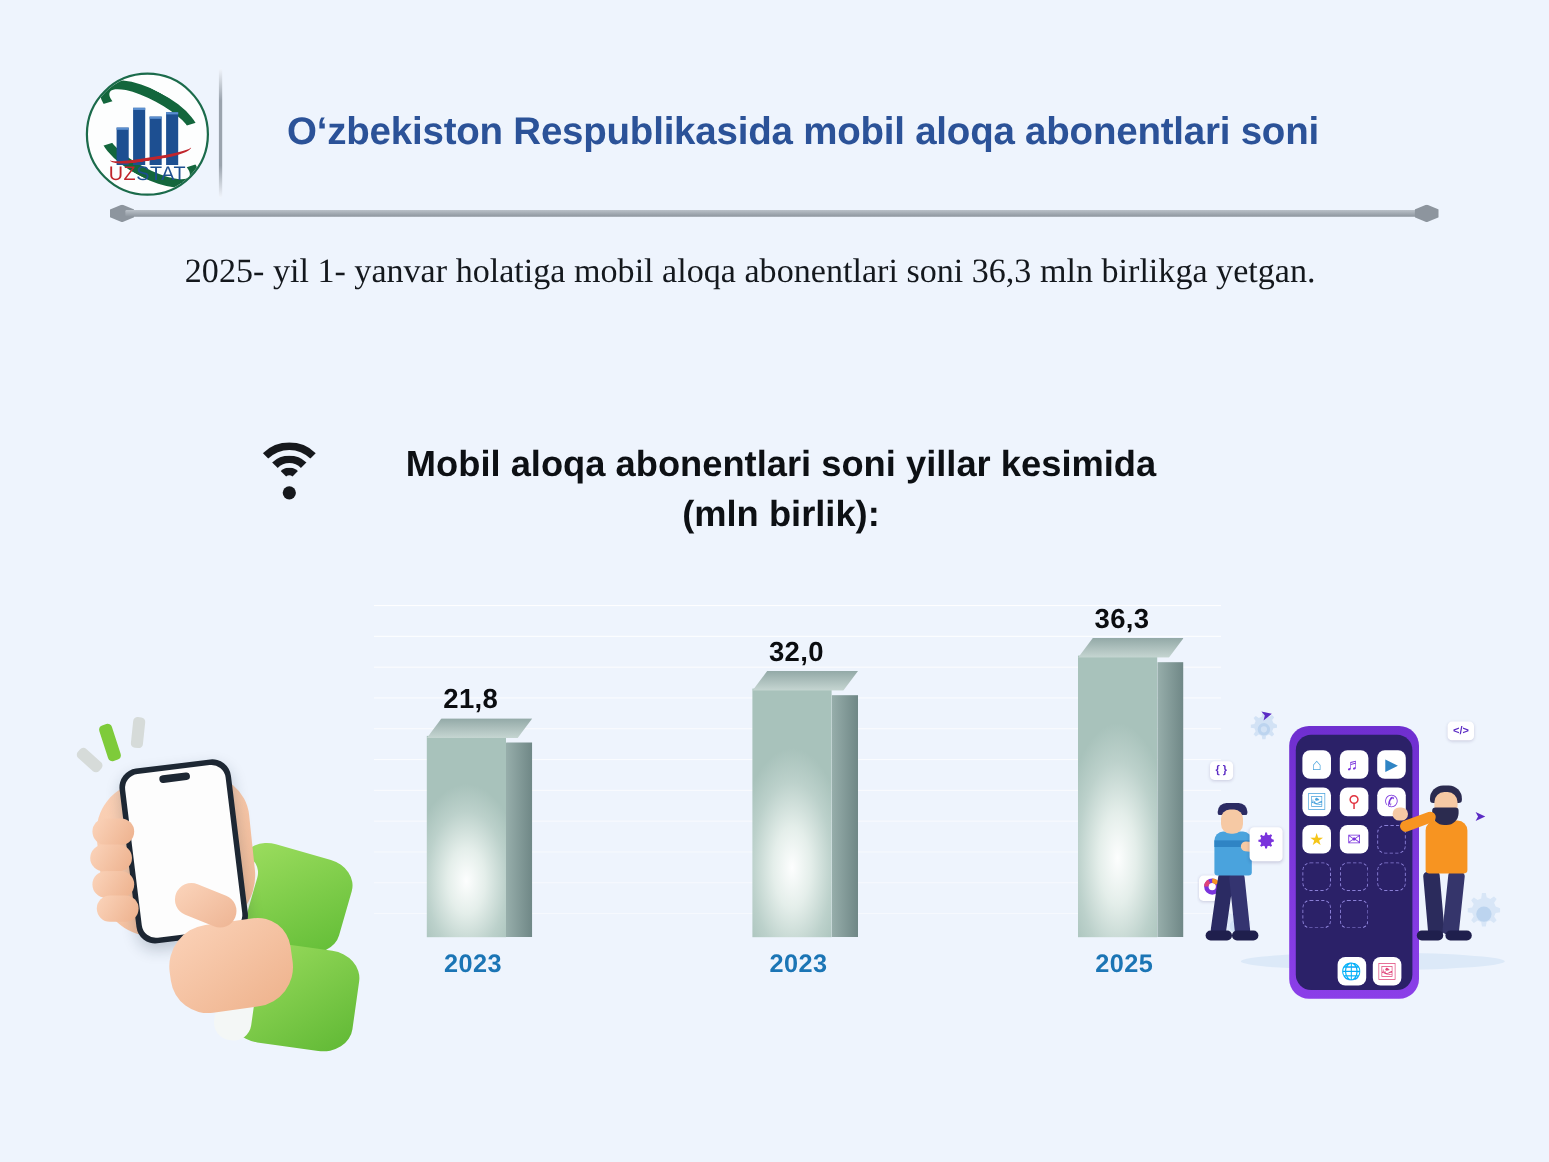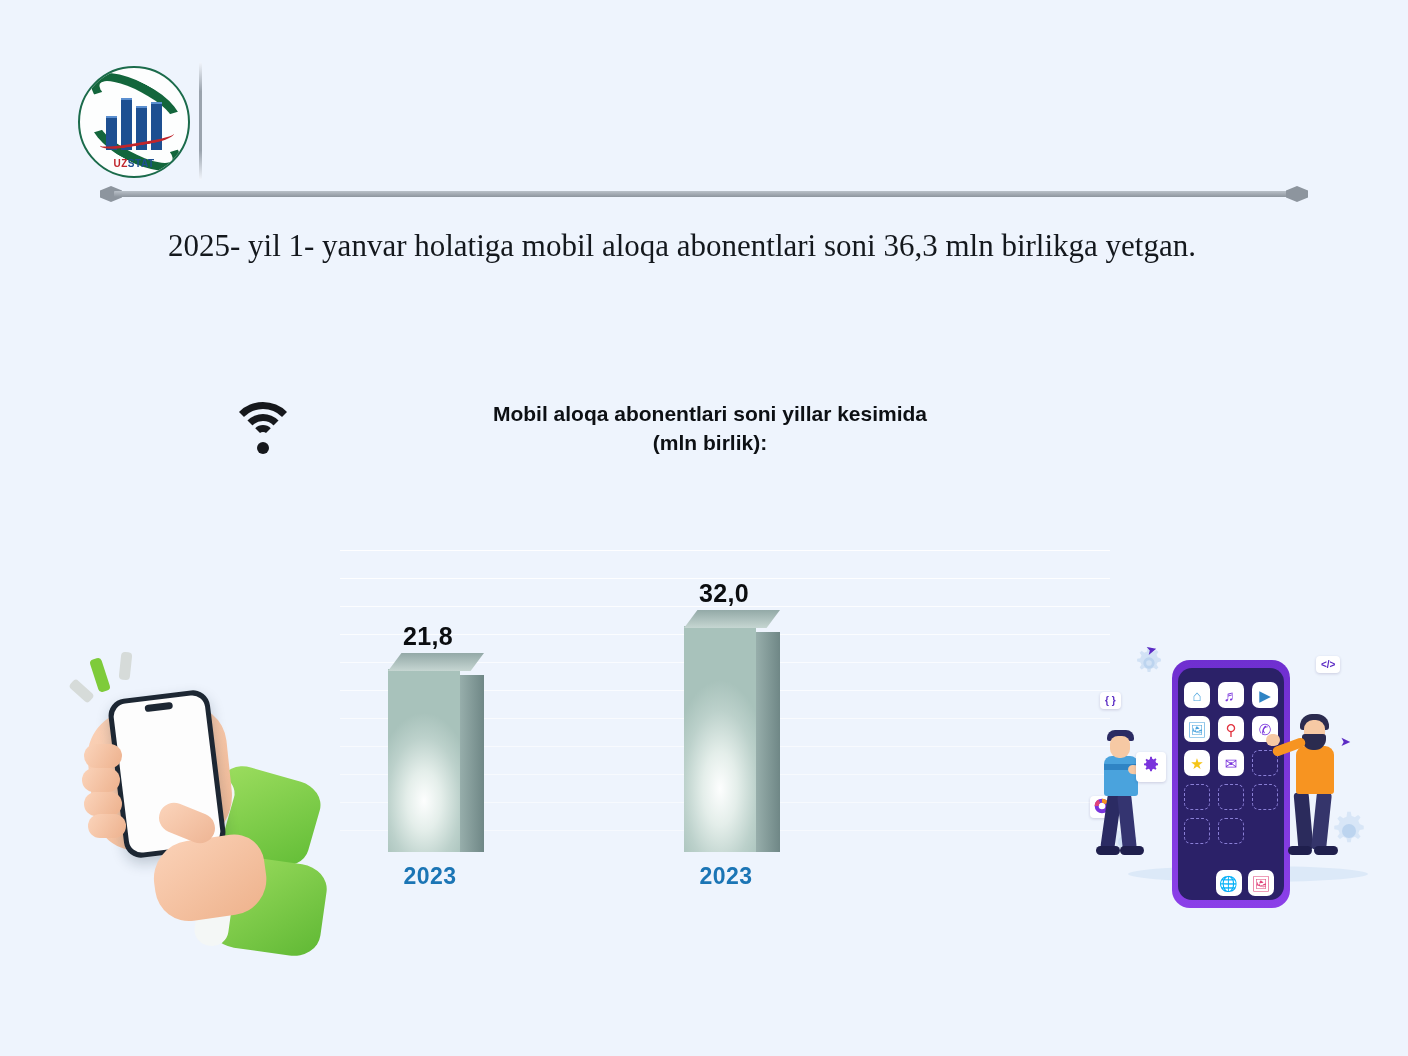--- a/index.html
+++ b/index.html
@@ -41,21 +41,21 @@
   .logo-bars i:nth-child(2){ left:15px; height:52px; }
   .logo-bars i:nth-child(3){ left:30px; height:44px; }
   .logo-bars i:nth-child(4){ left:45px; height:48px; }
   .logo-line {
     position:absolute; left:20px; top:62px; width:74px; height:16px;
     border-bottom:3px solid #c0252c; border-radius:40%;
     transform:skewY(-9deg);
   }
   .logo-text {
     position:absolute; left:0; right:0; bottom:7px; text-align:center;
-    font-size:10px; font-weight:bold; letter-spacing:.5px;
+    font-size:18px; font-weight:normal; letter-spacing:.5px;
   }
   .logo-text .uz { color:#c0252c; }
   .logo-text .stat { color:#1d4f91; }
 
   .head-divider {
     position:absolute; left:199px; top:62px; width:3px; height:118px;
     background:linear-gradient(to bottom,#f2f6fd,#9aa3ad 25%,#9aa3ad 75%,#f2f6fd);
     border-radius:2px;
   }
 
@@ -98,21 +98,21 @@
   .wifi-icon .a2 { width:44px; height:44px; margin-left:-22px; top:16px; }
   .wifi-icon .a3 { width:22px; height:22px; margin-left:-11px; top:27px; }
   .wifi-icon .dot {
     position:absolute; left:50%; margin-left:-6px; top:44px;
     width:12px; height:12px; border-radius:50%; background:#16181c;
   }
 
   .chart-heading {
     position:absolute; left:330px; top:400px; width:760px;
     text-align:center; color:#0d1014;
-    font-size:21px; font-weight:bold; line-height:1.36;
+    font-size:33px; font-weight:bold; line-height:1.36;
   }
 
   
   .chart { position:absolute; left:340px; top:520px; width:770px; height:370px; }
 
   .gridlines { position:absolute; inset:0; overflow:hidden; }
   .gridlines span {
     position:absolute; left:0; width:770px; height:1px;
     background:#ffffff; opacity:.85;
     transform-origin:left center;
@@ -277,20 +277,21 @@
       </div>
       <div class="logo-line"></div>
       <div class="logo-text">
         <span class="uz">UZ</span><span class="stat">STAT</span>
       </div>
     </div>
   </div>
 
   <div class="head-divider"></div>
 
+  <div class="main-title">O‘zbekiston Respublikasida mobil aloqa abonentlari soni</div>
 
   <div class="rule">
     <div class="cap l"></div>
     <div class="bar"></div>
     <div class="cap r"></div>
   </div>
 </div>
 
 <div class="lede">2025- yil 1- yanvar holatiga mobil aloqa abonentlari soni 36,3 mln birlikga yetgan.</div>
 
@@ -332,20 +333,29 @@
       </div>
       <div class="bar-group" style="left: 344px; width: 84px; height: 370px;">
         <div class="bar3d" style="width: 72px; height: 226px;">
           <div class="front"></div>
           <div class="side" style="left: 72px; height: 220px; clip-path: polygon(0px 0px, 100% -9%, 100% 100%, 0px 100%);"></div>
           <div class="top" style="top: -16px; height: 18px; clip-path: polygon(0px 100%, 14% 0px, 100% 0px, 86% 100%); width: 96px; left: 0px;"></div>
         </div>
         <div class="bar-value" style="left: -20px; bottom: 282px;">32,0</div>
         <div class="bar-year" style="left: -18px;">2023</div>
       </div>
+      <div class="bar-group" style="left: 640px; width: 96px; height: 370px;">
+        <div class="bar3d" style="width: 72px; height: 256px;">
+          <div class="front"></div>
+          <div class="side" style="left: 72px; height: 250px; clip-path: polygon(0px 0px, 100% -9%, 100% 100%, 0px 100%);"></div>
+          <div class="top" style="top: -16px; height: 18px; clip-path: polygon(0px 100%, 14% 0px, 100% 0px, 86% 100%); width: 96px; left: 0px;"></div>
+        </div>
+        <div class="bar-value" style="left: -20px; bottom: 312px;">36,3</div>
+        <div class="bar-year" style="left: -18px;">2025</div>
+      </div>
     </div>
 </div>
 
 <div class="hand-art">
   <div class="ha-spark s2"></div>
   <div class="ha-spark s1"></div>
   <div class="ha-spark s3"></div>
 
   <div class="ha-sleeve1"></div>
   <div class="ha-cuff1"></div>

